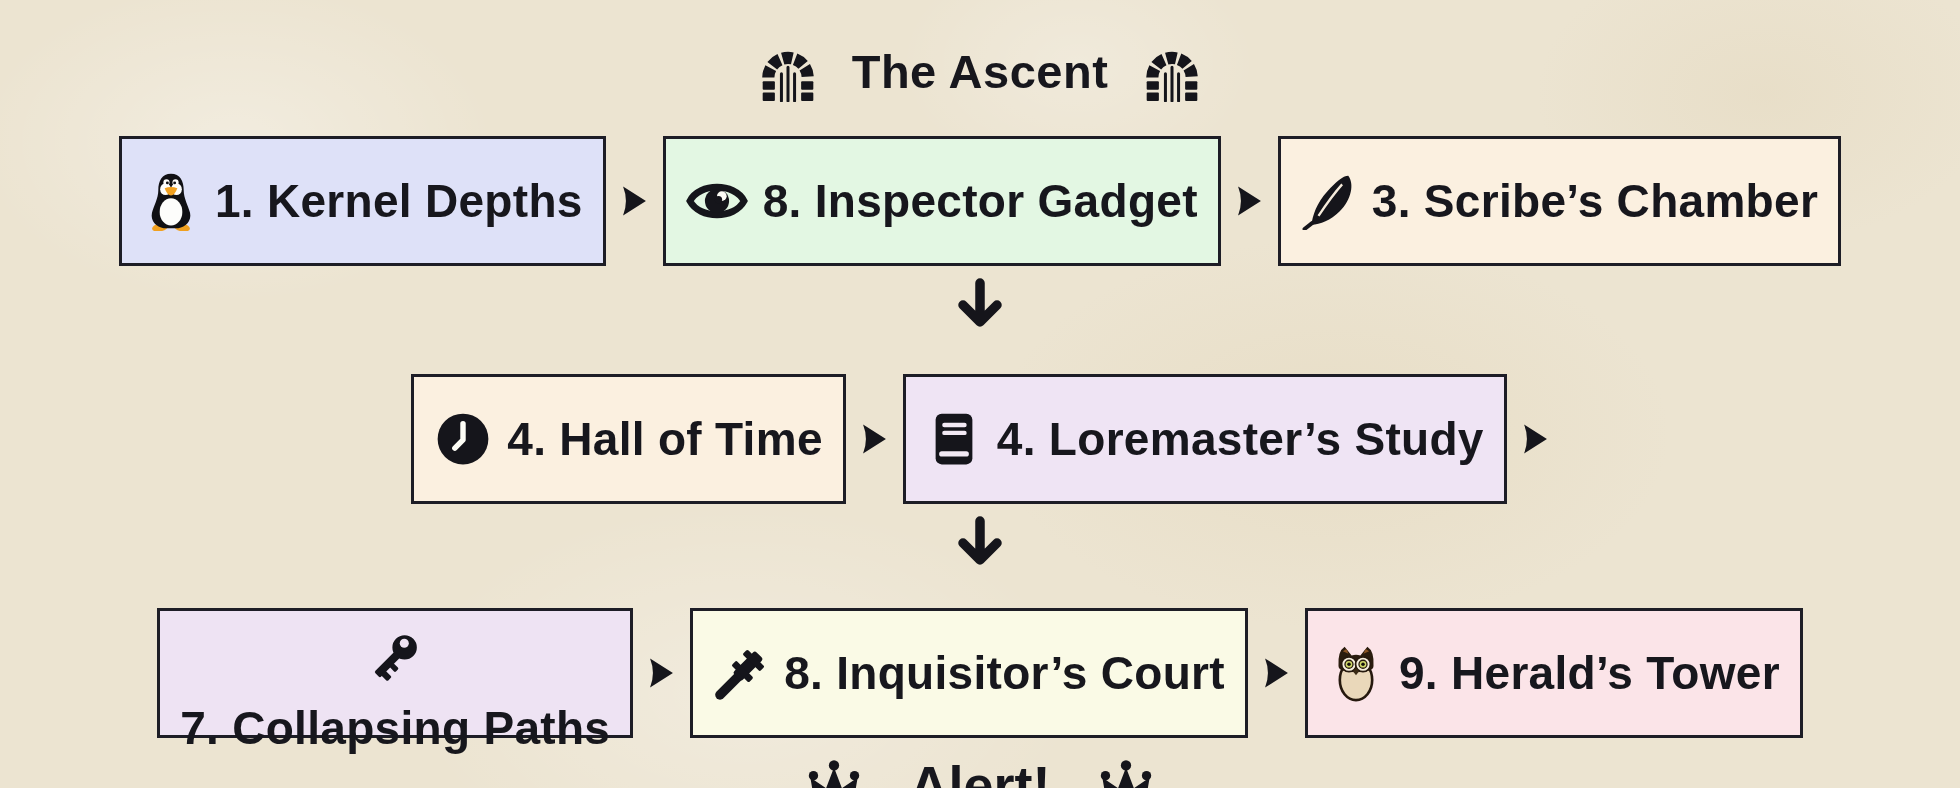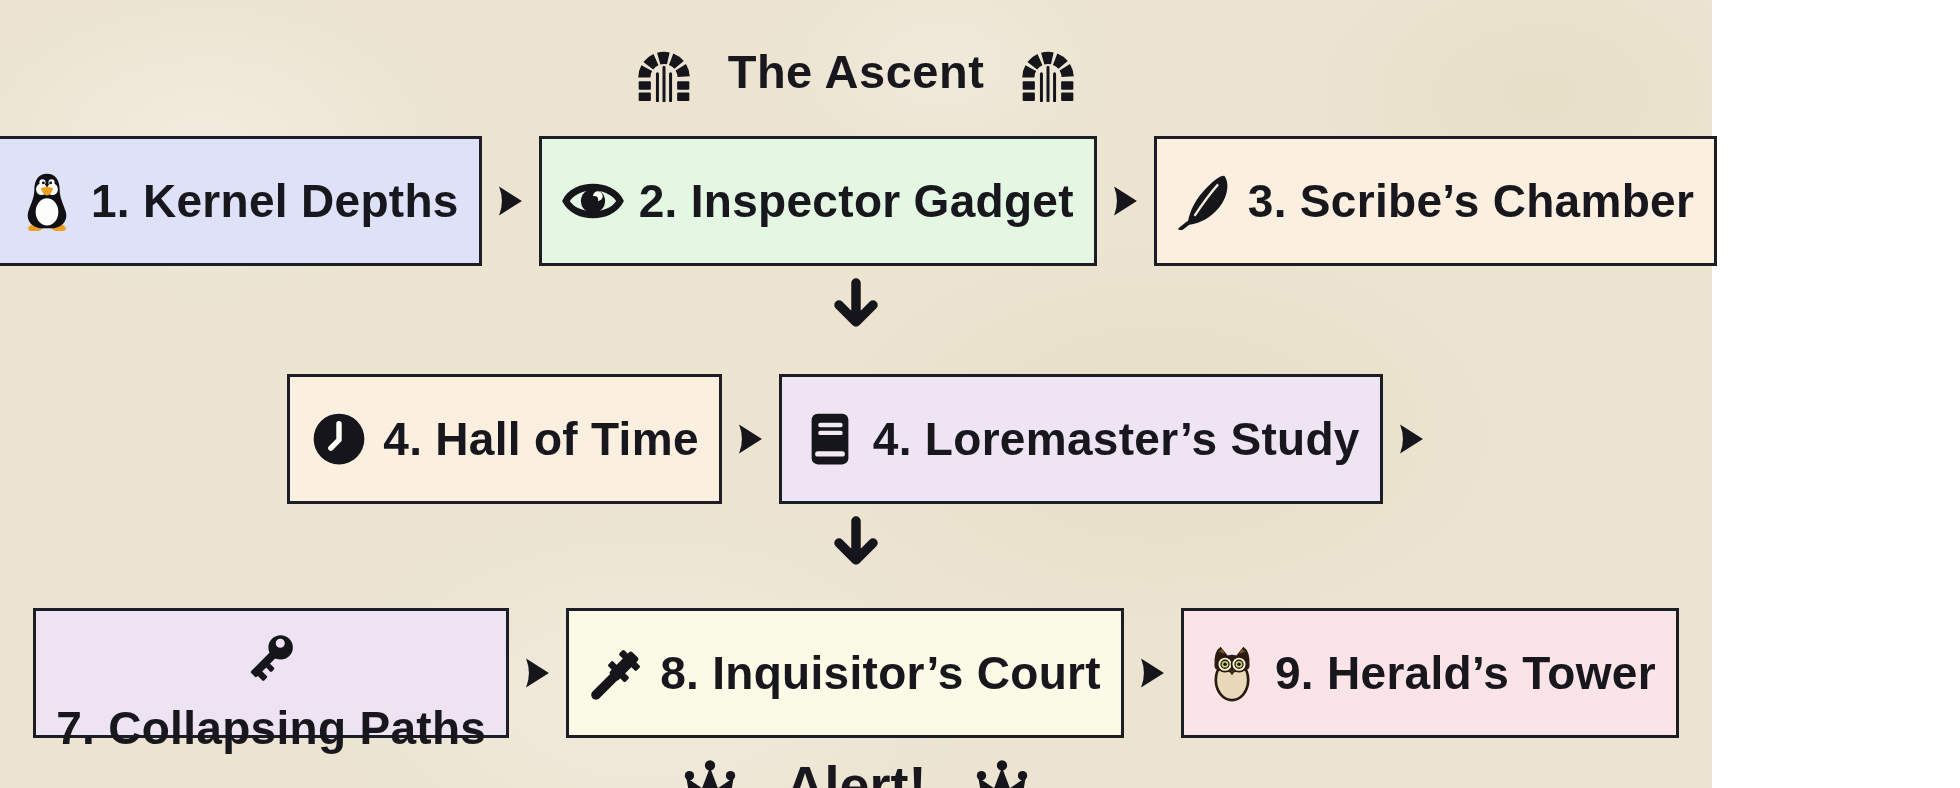--- a/index.html
+++ b/index.html
@@ -1,21 +1,21 @@
 <!DOCTYPE html>
 <html><head>
 <meta charset="utf-8">
 <style>
   html,body{margin:0;padding:0;}
   body{
     width:1960px;height:788px;overflow:hidden;
     font-family:"Liberation Sans","DejaVu Sans",sans-serif;
   }
   .page{
-    position:relative;width:1712px;height:788px;
+    position:relative;width:1960px;height:788px;
     background-color:#ece4d1;
     background-image:
       radial-gradient(ellipse 420px 260px at 12% 18%, rgba(255,255,255,.30), transparent 62%),
       radial-gradient(ellipse 520px 300px at 68% 55%, rgba(215,198,160,.22), transparent 65%),
       radial-gradient(ellipse 560px 320px at 38% 88%, rgba(255,255,255,.26), transparent 60%),
       radial-gradient(ellipse 380px 250px at 90% 12%, rgba(216,200,165,.20), transparent 60%),
       radial-gradient(ellipse 300px 200px at 55% 8%,  rgba(255,255,255,.22), transparent 60%);
     display:flex;flex-direction:column;align-items:center;
     color:#17171d;
   }
@@ -85,21 +85,21 @@
       <path d="M2,3 L24,17 L2,31 Q7.5,17 2,3 Z" fill="#15151b"></path>
     </svg>
 
     <div class="node" style="background-color: rgb(227, 247, 227);">
       <svg class="icon" width="62" height="58" viewBox="0 0 64 60">
         <path d="M4,30 C14,11 50,11 60,30 C50,49 14,49 4,30 Z" fill="none" stroke="#15151b" stroke-width="7"></path>
         <circle cx="32" cy="30" r="12.5" fill="#15151b"></circle>
         <circle cx="37" cy="25" r="5" fill="#fdfdf6"></circle>
         <circle cx="33.5" cy="28.5" r="3.8" fill="#15151b"></circle>
       </svg>
-      <span>2. Inspector Gadget</span>
+      <span>8. Inspector Gadget</span>
     </div>
 
     <svg class="icon" width="27" height="36" viewBox="0 0 26 34">
       <path d="M2,3 L24,17 L2,31 Q7.5,17 2,3 Z" fill="#15151b"></path>
     </svg>
 
     <div class="node" style="background-color: rgb(251, 240, 224);">
       <svg class="icon" width="56" height="58" viewBox="0 0 64 66">
         <path d="M54,4 C61,13 58,31 44,45 C34,55 22,60 12,60 C13,50 18,35 30,22 C40,11 48,4 54,4 Z" fill="#15151b"></path>
         <path d="M47,14 C38,24 28,38 20,50" stroke="#f6ecdc" stroke-width="2.6" fill="none"></path>

